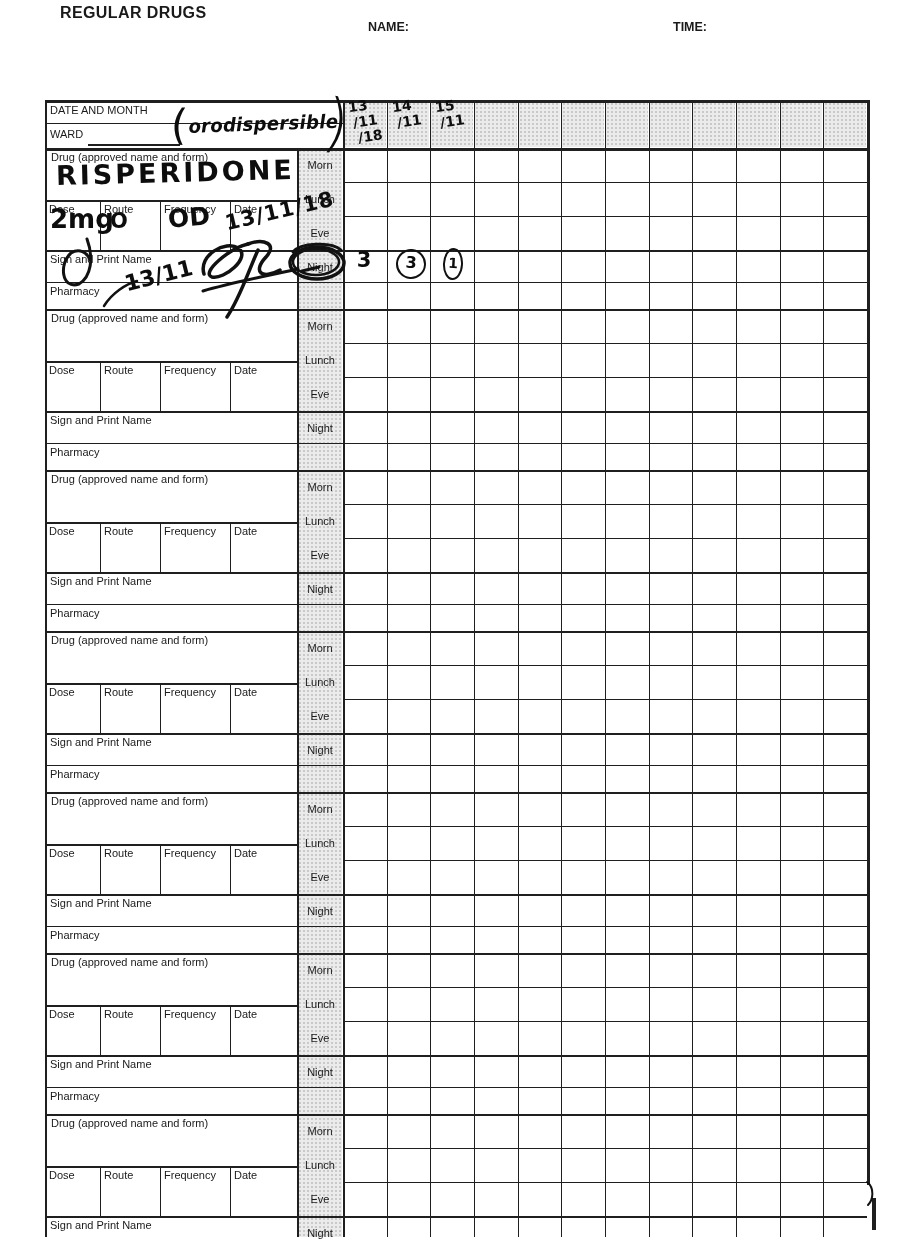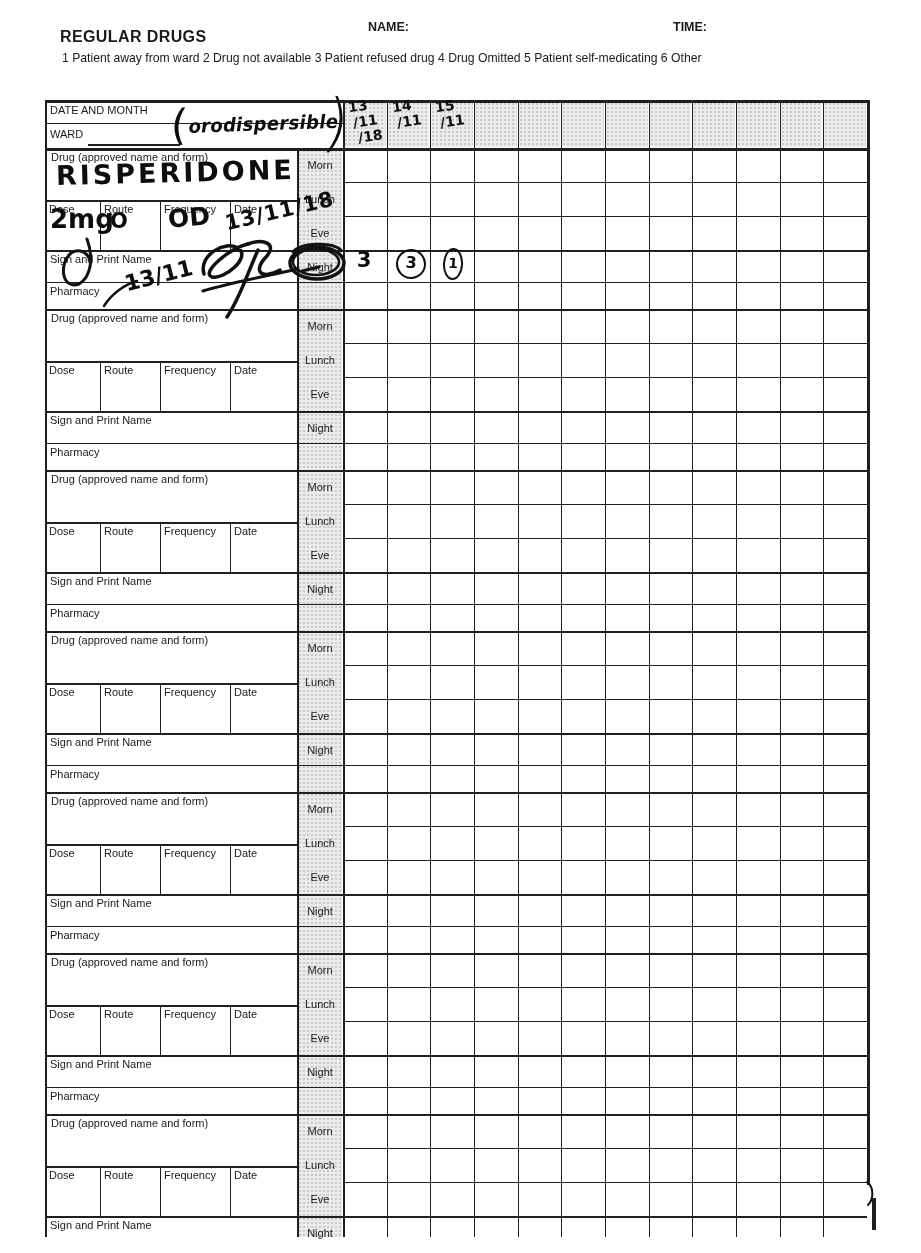--- a/index.html
+++ b/index.html
@@ -1,39 +1,38 @@
 <!DOCTYPE html>
 <html><head>
 <meta charset="utf-8">
 <style>
   html,body{margin:0;padding:0;background:#ffffff;}
   .page{position:relative;width:921px;height:1253px;background:#fff;overflow:hidden;
         font-family:"Liberation Sans", sans-serif;color:#1a1a1a;}
-  .t-title{position:absolute;left:60px;top:28px;font-size:16px;font-weight:bold;letter-spacing:.4px;}
+  .t-title{position:absolute;left:60px;top:4px;font-size:16px;font-weight:bold;letter-spacing:.4px;}
   .t-name{position:absolute;left:368px;top:20px;font-size:12.5px;font-weight:bold;text-align:center;}
   .t-ward{position:absolute;left:673px;top:20px;font-size:12.5px;font-weight:bold;}
   .t-instr{position:absolute;left:60px;top:34px;font-size:12px;font-weight:bold;font-style:italic;}
   .t-codes{position:absolute;left:62px;top:51px;font-size:12.2px;}
   .hl,.vl{position:absolute;background:#1f1f1f;}
   .shade{position:absolute;background-color:#ebebeb;
          background-image:radial-gradient(#c9c9c9 .8px, transparent .9px);background-size:4px 4px;}
   .lbl{position:absolute;font-size:11px;white-space:nowrap;text-align:center;}
   .ses{position:absolute;text-align:center;font-size:11px;}
   .hw{position:absolute;font-family:"DejaVu Sans", sans-serif;font-weight:bold;color:#0d0d0d;white-space:nowrap;}
   .circ{border:2.5px solid #111;border-radius:50%;text-align:center;}
   #ink{position:absolute;left:0;top:0;pointer-events:none;}
 </style>
 </head>
 <body>
 
 <div class="page">
   <div class="t-title">REGULAR DRUGS</div>
   <div class="t-name">NAME:</div>
   <div class="t-ward">TIME:</div>
-  <div class="t-codes">1 Patient away from ward 2 Drug not available 3 Patient refused drug 4 Drug Omitted 5 Patient self-medicating 6 Other</div>
 
   <div id="tbl">
       <div class="shade" style="left: 344px; top: 102px; width: 41.6667px; height: 45px;"></div>
       <div class="shade" style="left: 387.667px; top: 102px; width: 41.6667px; height: 45px;"></div>
       <div class="shade" style="left: 431.333px; top: 102px; width: 41.6667px; height: 45px;"></div>
       <div class="shade" style="left: 475px; top: 102px; width: 41.6667px; height: 45px;"></div>
       <div class="shade" style="left: 518.667px; top: 102px; width: 41.6667px; height: 45px;"></div>
       <div class="shade" style="left: 562.333px; top: 102px; width: 41.6667px; height: 45px;"></div>
       <div class="shade" style="left: 606px; top: 102px; width: 41.6667px; height: 45px;"></div>
       <div class="shade" style="left: 649.667px; top: 102px; width: 41.6667px; height: 45px;"></div>

